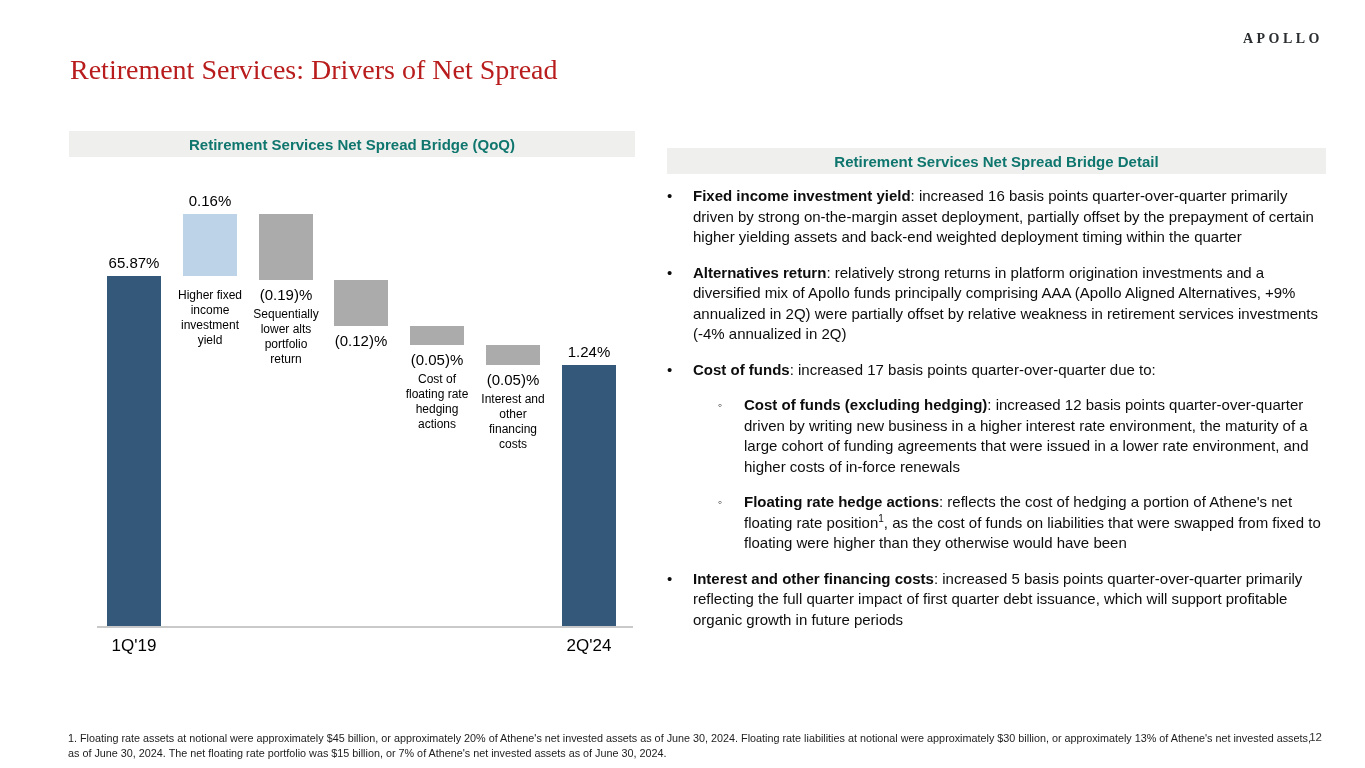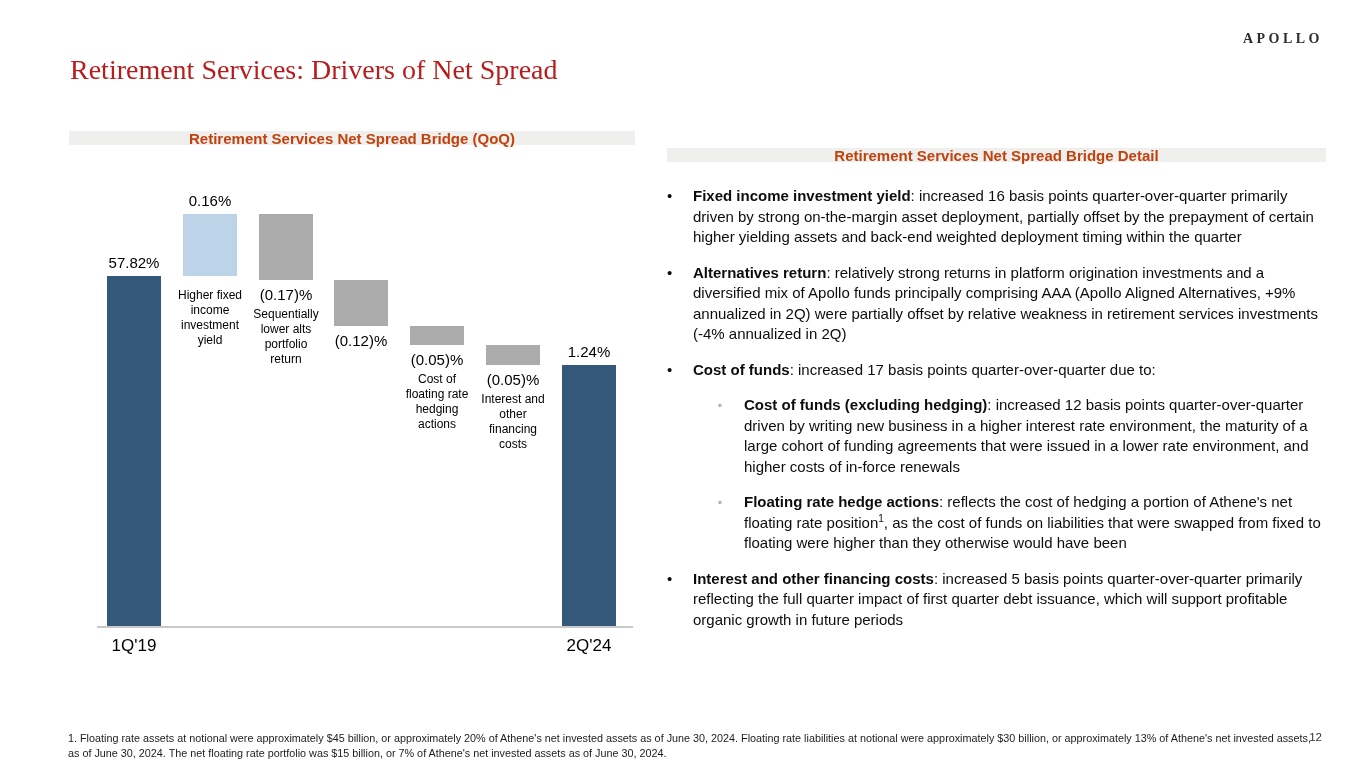--- a/index.html
+++ b/index.html
@@ -15,24 +15,24 @@
     position:absolute; top:31px; right:42px;
     font-family:"Liberation Serif", serif;
     font-size:14px; letter-spacing:3.5px; color:#2b2e30; font-weight:700;
   }
   .slide-title {
     position:absolute; left:70px; top:54px;
     font-family:"Liberation Serif", serif;
     font-weight:400; font-size:28px; color:#b91c1c;
   }
   .panel-header {
-    position:absolute; top:131px; height:14px;
+    position:absolute; top:131px; height:26px;
     background:#efefee;
     display:flex; align-items:center; justify-content:center;
-    font-size:15px; font-weight:bold; color:#c2410c;
+    font-size:15px; font-weight:bold; color:#0f766e;
   }
   .panel-header.left  { left:69px;  width:566px; }
   .panel-header.right { left:667px; width:659px;margin-top:17px; }
 
   
   .chart {
     position:absolute; left:69px; top:162px; width:566px; height:510px;
   }
   .axis-line {
     position:absolute; left:28px; top:464px; width:536px; height:2px;
@@ -80,27 +80,27 @@
 <div class="logo">APOLLO</div>
 
 <h1 class="slide-title">Retirement Services: Drivers of Net Spread</h1>
 
 <div class="panel-header left">Retirement Services Net Spread Bridge (QoQ)</div>
 <div class="panel-header right">Retirement Services Net Spread Bridge Detail</div>
 
 <div class="chart">
   <div class="axis-line"></div>
 <div class="bar" style="left: 38px; top: 114px; width: 54px; height: 350px; background: rgb(52, 88, 122);"></div>
-    <div class="val-label" style="left: 20px; top: 92px;">57.82%</div>
+    <div class="val-label" style="left: 20px; top: 92px;">65.87%</div>
     <div class="axis-label" style="left: 20px; top: 474px;">1Q'19</div>
     <div class="bar" style="left: 114px; top: 52.4px; width: 54px; height: 61.6px; background: rgb(189, 212, 232);"></div>
     <div class="val-label" style="left: 96px; top: 30.4px;">0.16%</div>
     <div class="name-label" style="left: 93px; top: 126px;">Higher fixed<br>income<br>investment<br>yield</div>
     <div class="bar" style="left: 190px; top: 52.4px; width: 54px; height: 65.4px; background: rgb(171, 171, 171);"></div>
-    <div class="val-label" style="left: 172px; top: 123.9px;">(0.17)%</div>
+    <div class="val-label" style="left: 172px; top: 123.9px;">(0.19)%</div>
     <div class="name-label" style="left: 169px; top: 144.9px;">Sequentially<br>lower alts<br>portfolio<br>return</div>
     <div class="bar" style="left: 265px; top: 117.9px; width: 54px; height: 46.2px; background: rgb(171, 171, 171);"></div>
     <div class="val-label" style="left: 247px; top: 170.1px;">(0.12)%</div>
     <div class="bar" style="left: 341px; top: 164.1px; width: 54px; height: 19.3px; background: rgb(171, 171, 171);"></div>
     <div class="val-label" style="left: 323px; top: 189.3px;">(0.05)%</div>
     <div class="name-label" style="left: 320px; top: 210.3px;">Cost of<br>floating rate<br>hedging<br>actions</div>
     <div class="bar" style="left: 417px; top: 183.3px; width: 54px; height: 19.3px; background: rgb(171, 171, 171);"></div>
     <div class="val-label" style="left: 399px; top: 208.6px;">(0.05)%</div>
     <div class="name-label" style="left: 396px; top: 229.6px;">Interest and<br>other<br>financing<br>costs</div>
     <div class="bar" style="left: 493px; top: 202.6px; width: 54px; height: 261.4px; background: rgb(52, 88, 122);"></div>

